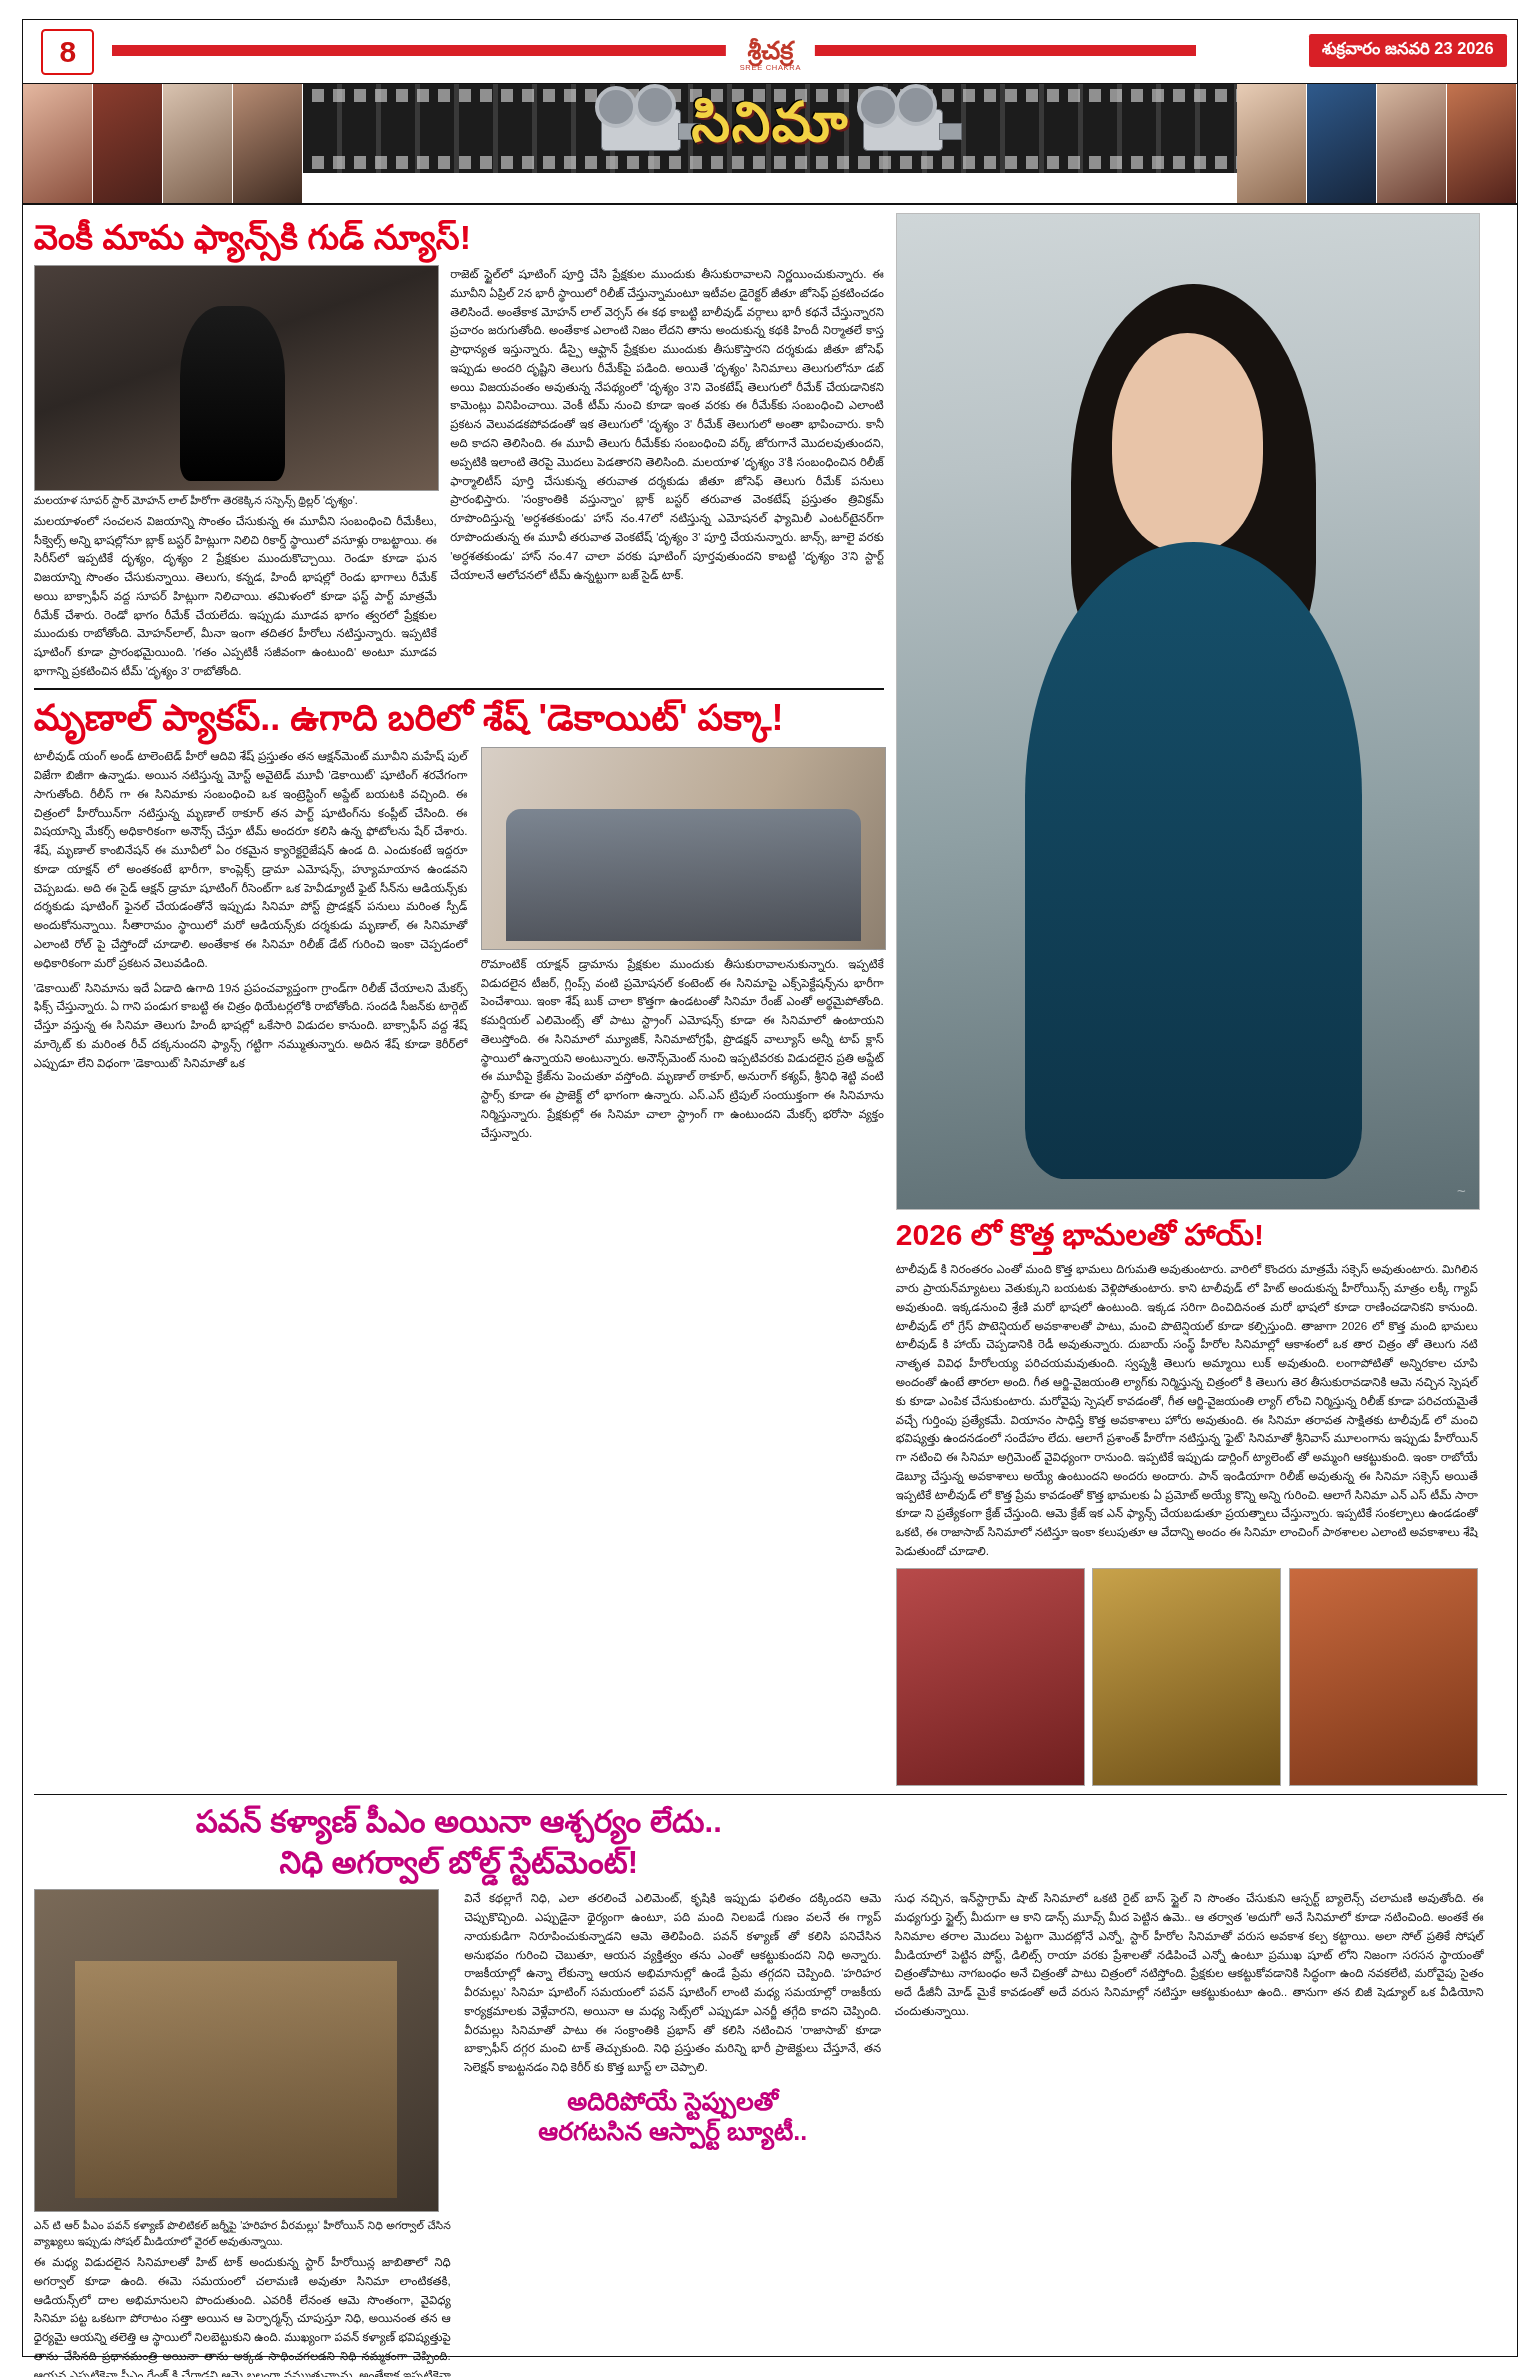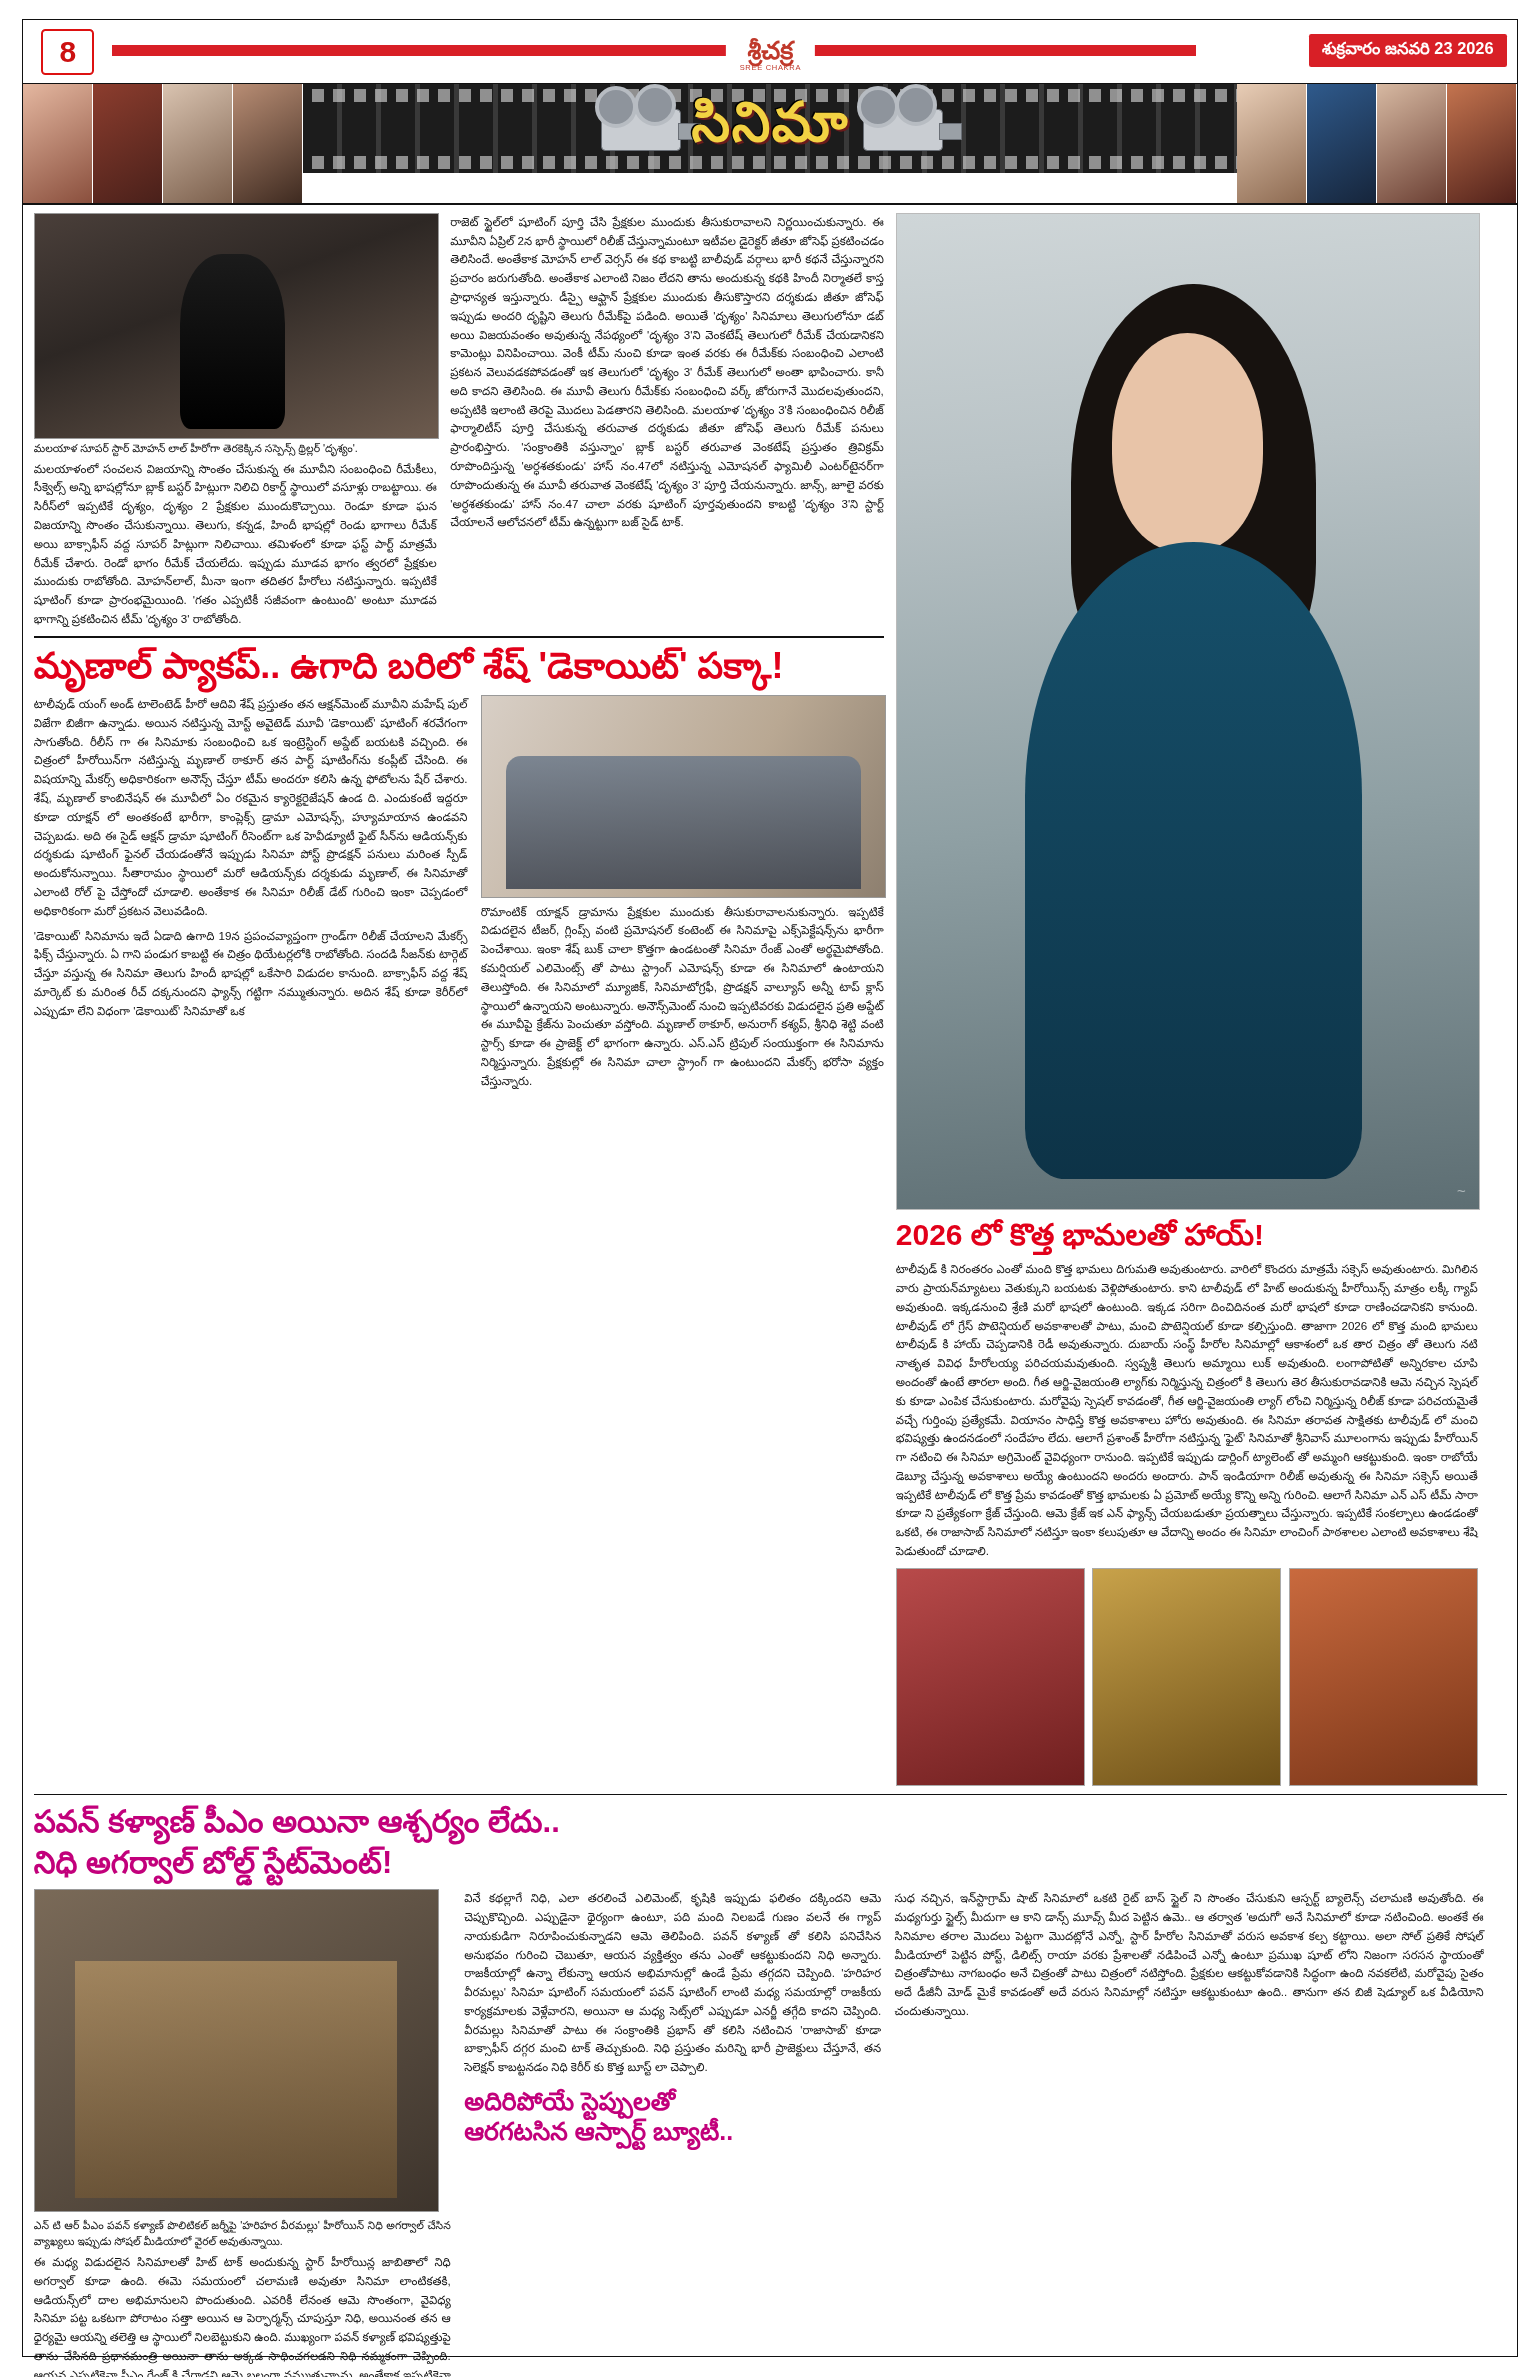--- a/index.html
+++ b/index.html
@@ -33,21 +33,21 @@
   .proj-body{position:absolute;left:13.4px;top:25px;width:78px;height:40px;background:#c9cdd2;border:1.5px solid #6a6f76;border-radius:4.5px;}
   .proj-reel{position:absolute;width:34px;height:34px;border:4.5px solid #b7bcc2;border-radius:50%;background:#8e949c;}
   .proj-reel.r1{left:7.5px;top:1.5px;} .proj-reel.r2{left:46px;top:0px;}
   .proj-lens{position:absolute;right:-9px;top:39px;width:21px;height:15px;background:#9aa0a6;border:1.5px solid #6a6f76;}
 
   
   .content{position:relative;padding:7.5px 10.4px 0 10.4px;}
   .tel{font-family:"Liberation Sans", sans-serif;}
   .headline-red{color:#e2001a;font-size:34px;font-weight:bold;line-height:1.18;margin:4.5px 0 7.5px 0;}
   .headline-red.small{font-size:36px;}
-  .headline-magenta{color:#c2007b;font-size:31px;font-weight:bold;line-height:1.2;text-align:left;margin:7.5px 0;}
+  .headline-magenta{color:#c2007b;font-size:31px;font-weight:bold;line-height:1.2;text-align:center;margin:7.5px 0;}
   .body-text{font-size:11.6px;line-height:1.62;text-align:justify;color:#111;}
   .caption{font-size:10.8px;line-height:1.55;text-align:justify;color:#111;}
 
   .row1{display:flex;gap:12px;}
   .col-left{width:850px;}
   .col-right{width:582px;}
 
   .two-col{display:flex;gap:13.4px;}
   .c-img{width:403px;}
   .c-txt{flex:1;}
@@ -128,20 +128,21 @@
         <div class="thumb" style="background:linear-gradient(150deg,#c4744f,#51211a)"></div>
       </div>
     </div>
 
     <div class="content">
 
       <div class="row1">
         <div class="col-left">
 
           <div>
+            <div class="headline-red tel">వెంకీ మామ ఫ్యాన్స్‌కి గుడ్ న్యూస్!</div>
             <div class="two-col">
               <div class="c-img">
                 <div class="ph-actor photo"></div>
                 <div class="caption tel" style="margin-top:1px">మలయాళ సూపర్ స్టార్ మోహన్ లాల్ హీరోగా తెరకెక్కిన సస్పెన్స్ థ్రిల్లర్ 'దృశ్యం'.</div>
                 <div class="body-text tel" style="margin-top:3px">మలయాళంలో సంచలన విజయాన్ని సొంతం చేసుకున్న ఈ మూవీని సంబంధించి రీమేకీలు, సీక్వెల్స్ అన్ని భాషల్లోనూ బ్లాక్ బస్టర్ హిట్లుగా నిలిచి రికార్డ్ స్థాయిలో వసూళ్లు రాబట్టాయి. ఈ సిరీస్‌లో ఇప్పటికే దృశ్యం, దృశ్యం 2 ప్రేక్షకుల ముందుకొచ్చాయి. రెండూ కూడా ఘన విజయాన్ని సొంతం చేసుకున్నాయి. తెలుగు, కన్నడ, హిందీ భాషల్లో రెండు భాగాలు రీమేక్ అయి బాక్సాఫీస్ వద్ద సూపర్ హిట్లుగా నిలిచాయి. తమిళంలో కూడా ఫస్ట్ పార్ట్ మాత్రమే రీమేక్ చేశారు. రెండో భాగం రీమేక్ చేయలేదు. ఇప్పుడు మూడవ భాగం త్వరలో ప్రేక్షకుల ముందుకు రాబోతోంది. మోహన్‌లాల్, మీనా ఇంగా తదితర హీరోలు నటిస్తున్నారు. ఇప్పటికే షూటింగ్ కూడా ప్రారంభమైయింది. 'గతం ఎప్పటికీ సజీవంగా ఉంటుంది' అంటూ మూడవ భాగాన్ని ప్రకటించిన టీమ్ 'దృశ్యం 3' రాబోతోంది.</div>
               </div>
               <div class="c-txt">
                 <div class="body-text tel">రాజెట్ స్టైల్‌లో షూటింగ్ పూర్తి చేసి ప్రేక్షకుల ముందుకు తీసుకురావాలని నిర్ణయించుకున్నారు. ఈ మూవీని ఏప్రిల్ 2న భారీ స్థాయిలో రిలీజ్ చేస్తున్నామంటూ ఇటీవల డైరెక్టర్ జీతూ జోసెఫ్ ప్రకటించడం తెలిసిందే. అంతేకాక మోహన్ లాల్ వెర్సస్ ఈ కథ కాబట్టి బాలీవుడ్ వర్గాలు భారీ కథనే చేస్తున్నారని ప్రచారం జరుగుతోంది. అంతేకాక ఎలాంటి నిజం లేదని తాను అందుకున్న కథకి హిందీ నిర్మాతలే కాస్త ప్రాధాన్యత ఇస్తున్నారు. డీస్పై ఆఫ్ఘాన్ ప్రేక్షకుల ముందుకు తీసుకొస్తారని దర్శకుడు జీతూ జోసెఫ్ ఇప్పుడు అందరి దృష్టిని తెలుగు రీమేక్‌పై పడింది. అయితే 'దృశ్యం' సినిమాలు తెలుగులోనూ డబ్ అయి విజయవంతం అవుతున్న నేపథ్యంలో 'దృశ్యం 3'ని వెంకటేష్ తెలుగులో రీమేక్ చేయడానికని కామెంట్లు వినిపించాయి. వెంకీ టీమ్ నుంచి కూడా ఇంత వరకు ఈ రీమేక్‌కు సంబంధించి ఎలాంటి ప్రకటన వెలువడకపోవడంతో ఇక తెలుగులో 'దృశ్యం 3' రీమేక్ తెలుగులో అంతా భాపించారు. కానీ అది కాదని తెలిసింది. ఈ మూవీ తెలుగు రీమేక్‌కు సంబంధించి వర్క్ జోరుగానే మొదలవుతుందని, అప్పటికి ఇలాంటి తెరపై మొదలు పెడతారని తెలిసింది. మలయాళ 'దృశ్యం 3'కి సంబంధించిన రిలీజ్ ఫార్మాలిటీస్ పూర్తి చేసుకున్న తరువాత దర్శకుడు జీతూ జోసెఫ్ తెలుగు రీమేక్ పనులు ప్రారంభిస్తారు. 'సంక్రాంతికి వస్తున్నాం' బ్లాక్ బస్టర్ తరువాత వెంకటేష్ ప్రస్తుతం త్రివిక్రమ్ రూపొందిస్తున్న 'అర్ధశతకుండు' హాస్ నం.47లో నటిస్తున్న ఎమోషనల్ ఫ్యామిలీ ఎంటర్‌టైనర్‌గా రూపొందుతున్న ఈ మూవీ తరువాత వెంకటేష్ 'దృశ్యం 3' పూర్తి చేయనున్నారు. జాన్స్, జూలై వరకు 'అర్ధశతకుండు' హాస్ నం.47 చాలా వరకు షూటింగ్ పూర్తవుతుందని కాబట్టి 'దృశ్యం 3'ని స్టార్ట్ చేయాలనే ఆలోచనలో టీమ్ ఉన్నట్టుగా బజ్ సైడ్ టాక్.</div>
               </div>
             </div>

